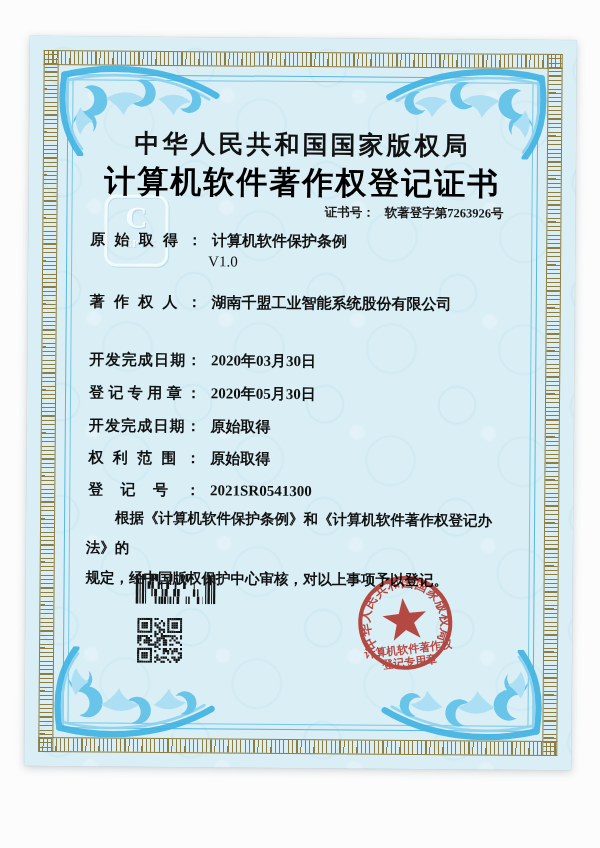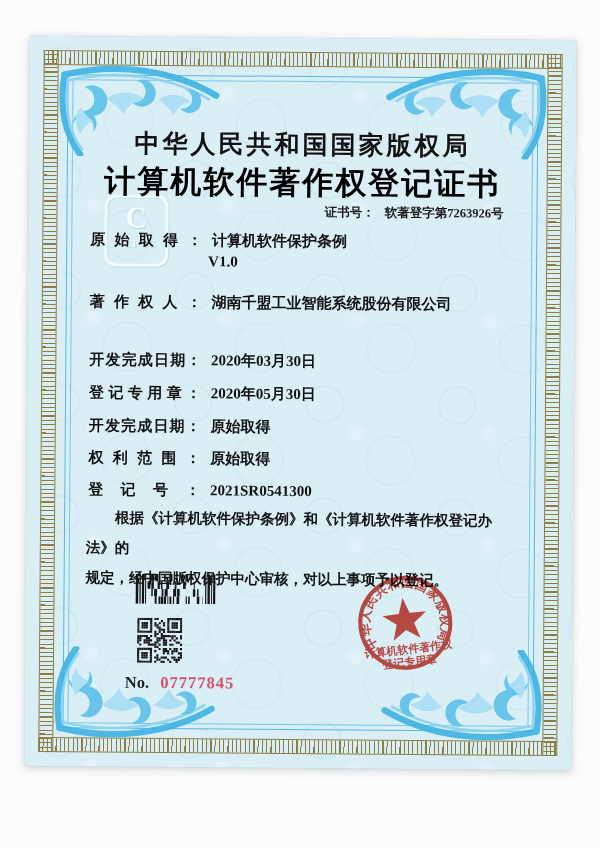--- a/index.html
+++ b/index.html
@@ -56,21 +56,21 @@
     font-size:25px;font-weight:bold;color:#111;letter-spacing:3px;}
   .cert-title{position:absolute;left:0;right:0;top:124px;text-align:center;
     font-size:31px;font-weight:bold;color:#000;letter-spacing:2px;}
   .cert-no{position:absolute;right:72px;top:166px;font-size:12.5px;font-weight:bold;color:#1a1a1a;}
   .cert-no .gap{display:inline-block;width:10px;}
 
   
   .row{position:absolute;left:62px;font-size:15px;font-weight:bold;color:#111;white-space:nowrap;}
   .row .lbl{display:inline-block;width:112px;text-align:justify;text-align-last:justify;}
   .row .val{display:inline-block;margin-left:6px;}
-  .val2{position:absolute;left:180px;font-size:15px;font-weight:bold;color:#111;text-align:center;}
+  .val2{position:absolute;left:180px;font-size:15px;font-weight:normal;color:#111;text-align:center;}
 
   
   .statement{position:absolute;left:60px;right:62px;top:466px;
     font-size:14.5px;font-weight:bold;color:#111;line-height:30px;}
   .statement .l1{text-indent:2em;}
 
   
   .barcode{position:absolute;left:110px;top:537px;width:80px;height:30px;}
   .qrcode{position:absolute;left:112px;top:581px;width:45px;height:45px;}
 
@@ -451,24 +451,20 @@
           <rect x="8.571428571428571" y="42.857142857142854" width="2.142857142857143" height="2.142857142857143" fill="#151515"></rect>
           <rect x="10.714285714285714" y="42.857142857142854" width="2.142857142857143" height="2.142857142857143" fill="#151515"></rect>
           <rect x="12.857142857142858" y="42.857142857142854" width="2.142857142857143" height="2.142857142857143" fill="#151515"></rect>
           <rect x="17.142857142857142" y="42.857142857142854" width="2.142857142857143" height="2.142857142857143" fill="#151515"></rect>
           <rect x="23.57142857142857" y="42.857142857142854" width="2.142857142857143" height="2.142857142857143" fill="#151515"></rect>
           <rect x="25.714285714285715" y="42.857142857142854" width="2.142857142857143" height="2.142857142857143" fill="#151515"></rect>
           <rect x="32.14285714285714" y="42.857142857142854" width="2.142857142857143" height="2.142857142857143" fill="#151515"></rect>
           <rect x="38.57142857142857" y="42.857142857142854" width="2.142857142857143" height="2.142857142857143" fill="#151515"></rect>
         </svg></div>
 
-    <div class="serial">
-      <span class="no">No.</span>
-      <span class="num">07777845</span>
-    </div>
 
     <svg class="seal" viewBox="0 0 116 116">
       <circle cx="58" cy="58" r="45" fill="none" stroke="#d03a30" stroke-width="4"></circle>
       <path id="sealArc" d="M25.4,73.2 A36,36 0 1 1 90.6,73.2" fill="none"></path>
       <text font-size="12.5" font-weight="bold" fill="#d03a30" letter-spacing="0.5" font-family="Liberation Serif, DejaVu Serif, serif">
         <textPath href="#sealArc" startOffset="50%" text-anchor="middle">中华人民共和国国家版权局</textPath>
       </text>
       <path fill="#d03a30" d="M58,33 L63.41,48.56 L79.87,48.89 L66.75,58.84 L71.52,74.61 L58,65.2 L44.48,74.61 L49.25,58.84 L36.13,48.89 L52.59,48.56 Z"></path>
       <text x="58" y="88" font-size="11" font-weight="bold" fill="#d03a30" text-anchor="middle" font-family="Liberation Serif, DejaVu Serif, serif">计算机软件著作权</text>
       <text x="58" y="101" font-size="11" font-weight="bold" fill="#d03a30" text-anchor="middle" font-family="Liberation Serif, DejaVu Serif, serif">登记专用章</text>

